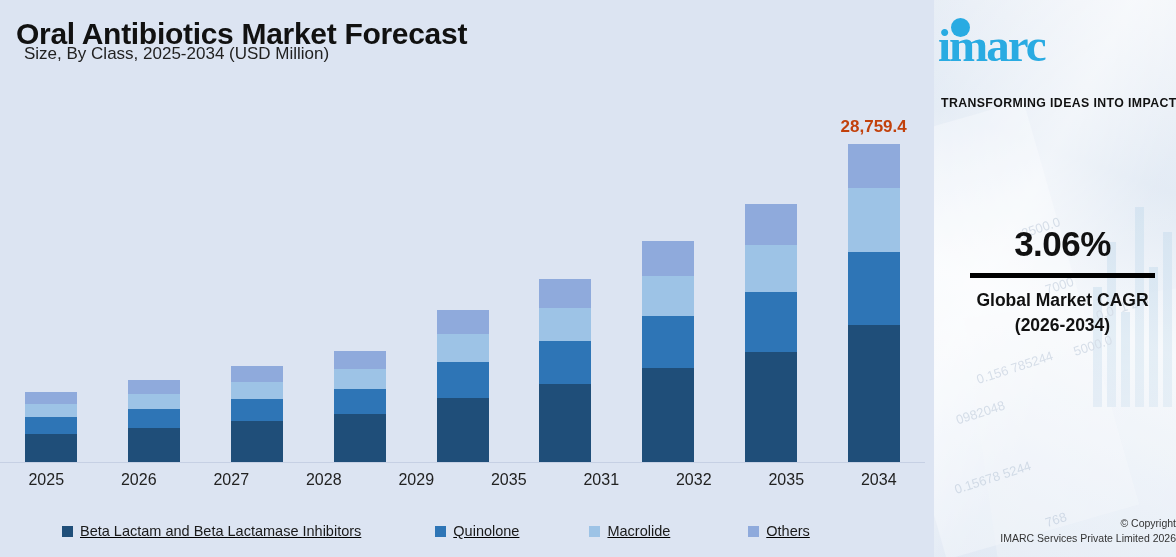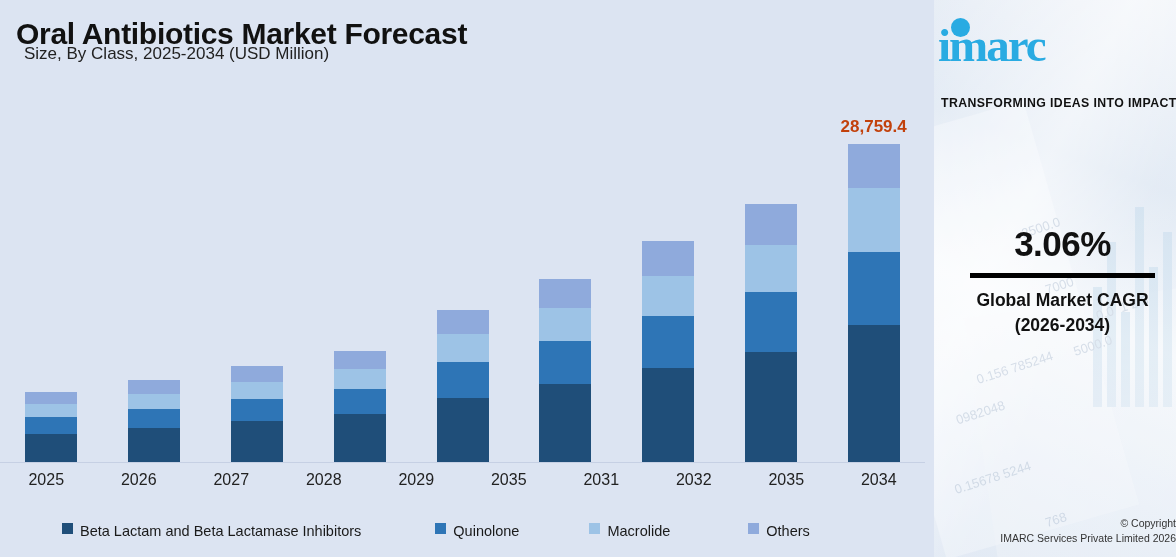--- a/index.html
+++ b/index.html
@@ -66,21 +66,21 @@
     flex:1 1 0; text-align:center;
     font-size:16px; color:#222;
   }
 
   
   .legend {
     position:absolute; left:0; top:518px; width:925px; height:26px;
     display:flex; align-items:center;
   }
   .legend-item {
-    display:flex; white-space:nowrap;
+    display:flex; align-items:center; white-space:nowrap;text-decoration:underline;
   }
   .legend-item.i0 { margin-left:62px; }
   .legend-item.i1 { margin-left:74px; }
   .legend-item.i2 { margin-left:70px; }
   .legend-item.i3 { margin-left:78px; }
   .swatch { width:11px; height:11px; margin-right:7px; flex:none; }
   .legend-text { font-size:14.5px; color:#1a1a1a; }
 
   
   .side-panel {

